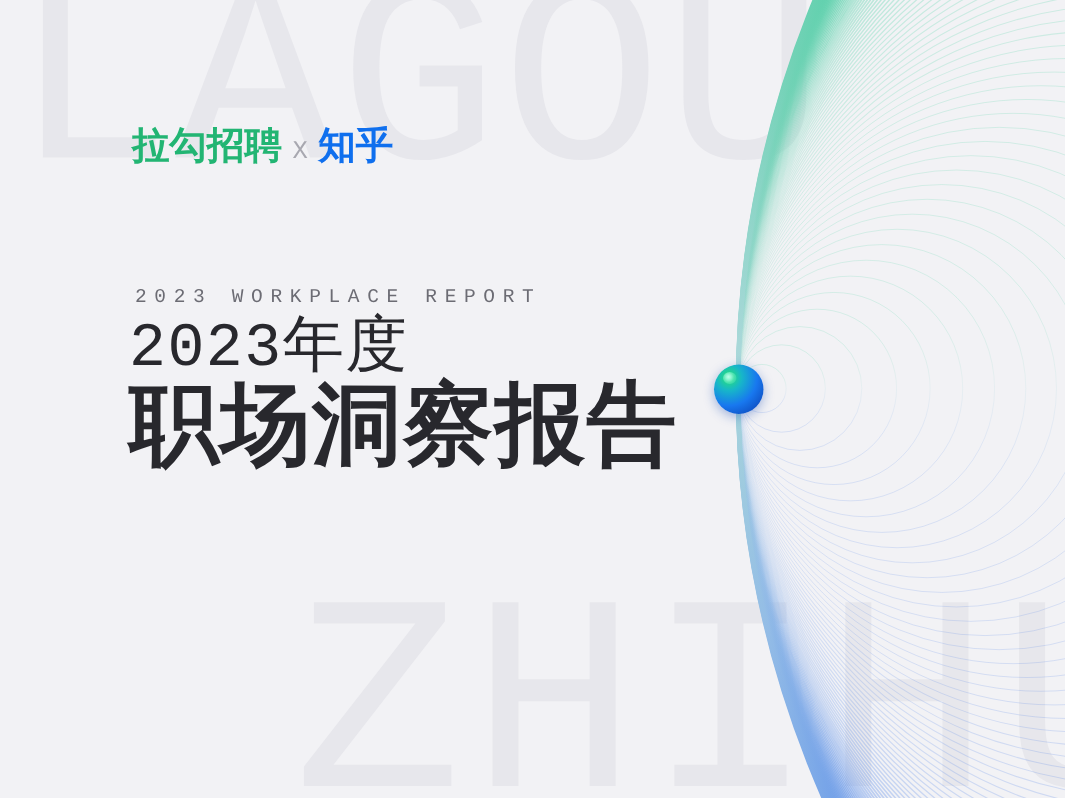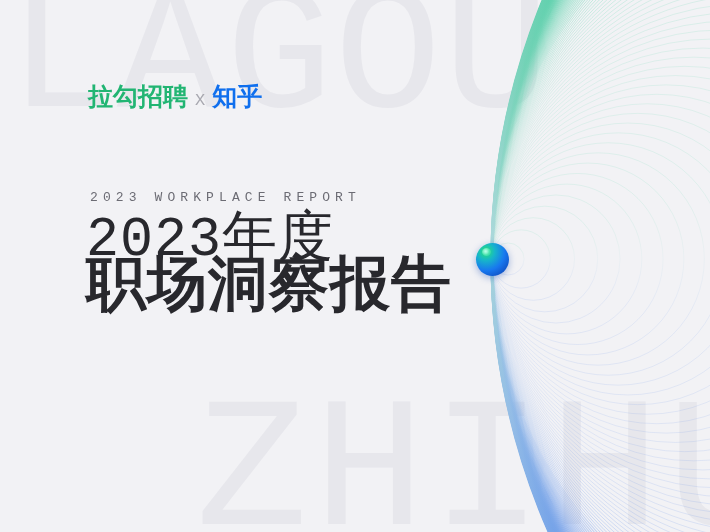--- a/index.html
+++ b/index.html
@@ -112,21 +112,21 @@
     font-weight: 400;
     color: #6c6c74;
     letter-spacing: 5.1px;
     white-space: nowrap;
   }
 
   #title-line1 {
     position: absolute;
     left: 86px;
     top: 211px;
-    font-size: 55px;
+    font-size: 41px;
     font-weight: 300;
     color: #2b2b30;
     letter-spacing: 1px;
     line-height: 1.08;
     white-space: nowrap;
   }
   #title-line2 {
     position: absolute;
     left: 86px;
     top: 256px;

